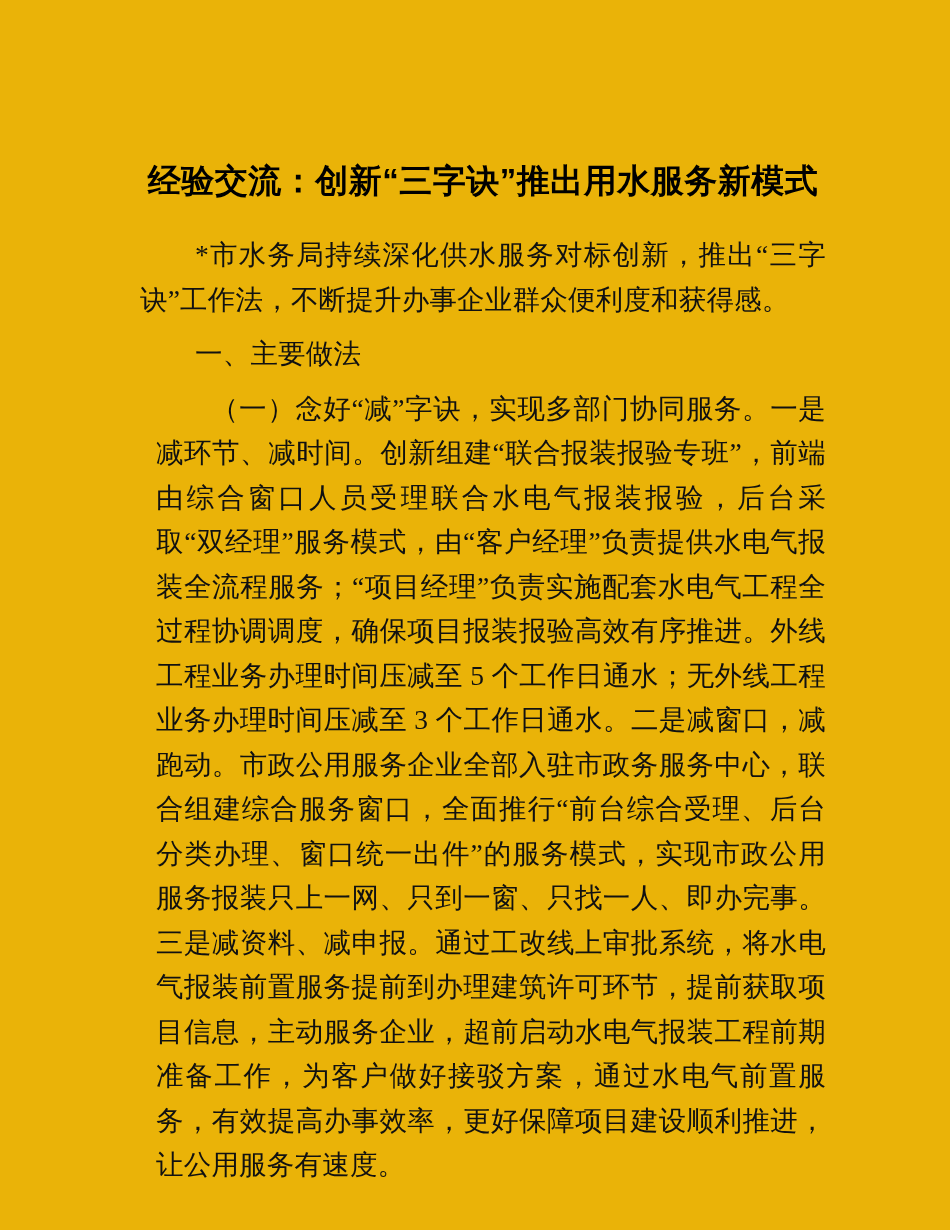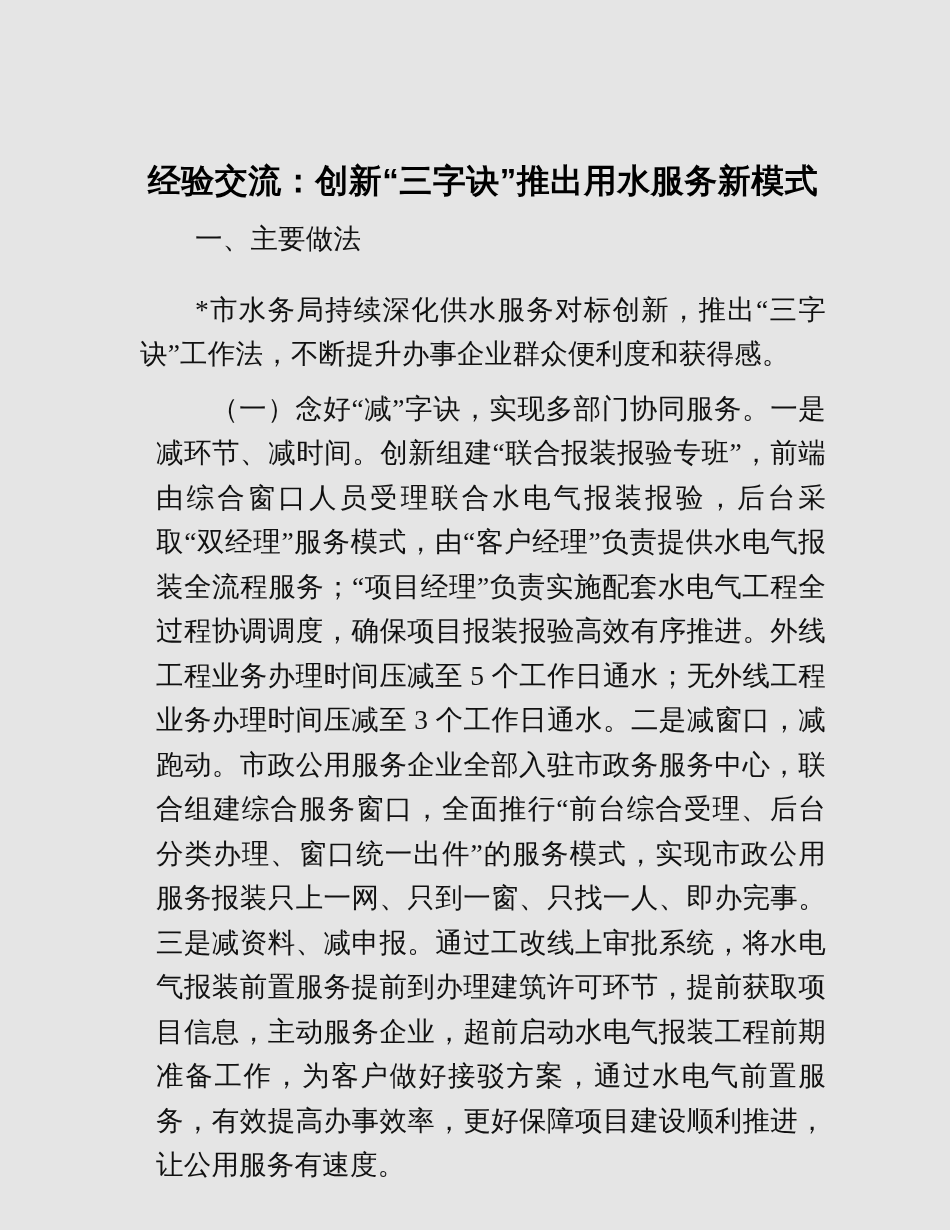--- a/index.html
+++ b/index.html
@@ -5,21 +5,21 @@
   html, body {
     margin: 0;
     padding: 0;
     background: #ffffff;
   }
 
   .page {
     position: relative;
     width: 950px;
     height: 1230px;
-    background: #e5e5e5;
+    background: #eab308;
     margin: 0 auto;
     overflow: hidden;
     box-sizing: border-box;
   }
 
   .doc-body {
     position: absolute;
     left: 140px;
     top: 0;
     width: 686px;
@@ -71,20 +71,20 @@
   }
 </style>
 </head>
 <body>
 
 <div class="page">
   <div class="doc-body">
 
     <h1 class="doc-title">经验交流：创新“三字诀”推出用水服务新模式</h1>
 
+    <p class="para first-para">*市水务局持续深化供水服务对标创新，推出“三字诀”工作法，不断提升办事企业群众便利度和获得感。</p>
+
     <p class="para heading-para">一、主要做法</p>
-
-    <p class="para first-para">*市水务局持续深化供水服务对标创新，推出“三字诀”工作法，不断提升办事企业群众便利度和获得感。</p>
 
     <p class="para section-para">（一）念好“减”字诀，实现多部门协同服务。一是减环节、减时间。创新组建“联合报装报验专班”，前端由综合窗口人员受理联合水电气报装报验，后台采取“双经理”服务模式，由“客户经理”负责提供水电气报装全流程服务；“项目经理”负责实施配套水电气工程全过程协调调度，确保项目报装报验高效有序推进。外线工程业务办理时间压减至 5 个工作日通水；无外线工程业务办理时间压减至 3 个工作日通水。二是减窗口，减跑动。市政公用服务企业全部入驻市政务服务中心，联合组建综合服务窗口，全面推行“前台综合受理、后台分类办理、窗口统一出件”的服务模式，实现市政公用服务报装只上一网、只到一窗、只找一人、即办完事。三是减资料、减申报。通过工改线上审批系统，将水电气报装前置服务提前到办理建筑许可环节，提前获取项目信息，主动服务企业，超前启动水电气报装工程前期准备工作，为客户做好接驳方案，通过水电气前置服务，有效提高办事效率，更好保障项目建设顺利推进，让公用服务有速度。</p>
 
   </div>
 </div>
 
 </body></html>

